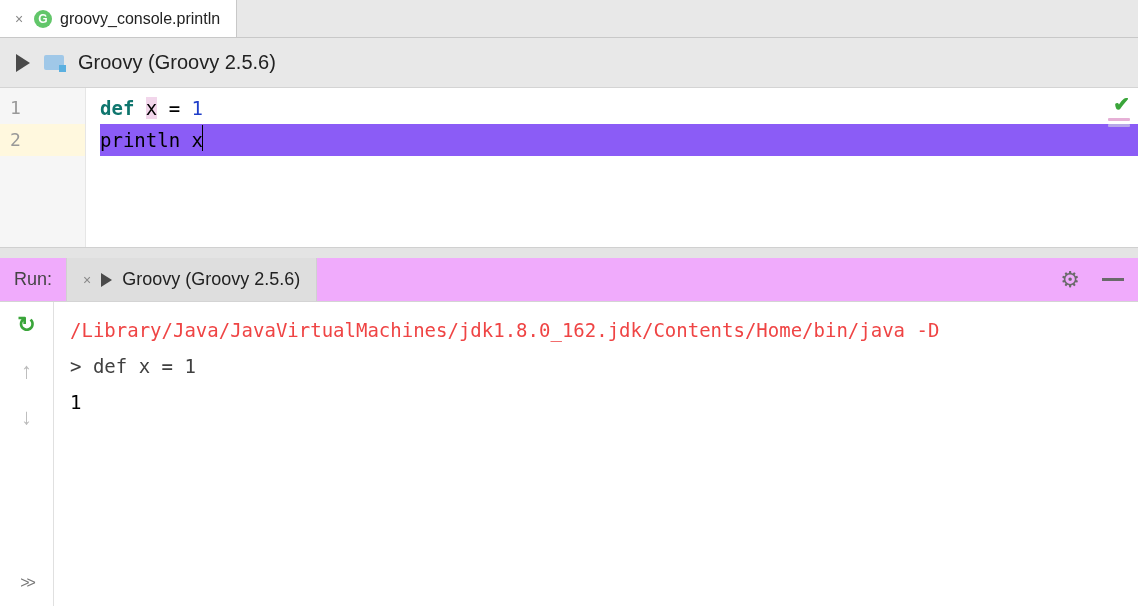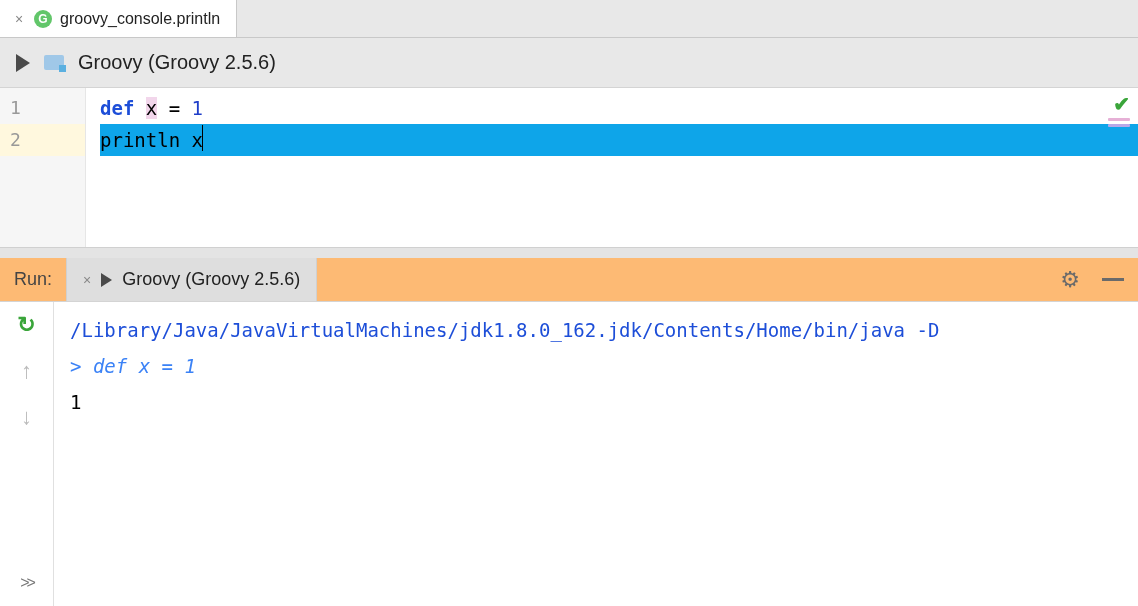--- a/index.html
+++ b/index.html
@@ -128,23 +128,23 @@
       padding: 4px 0 0 14px;
       font-family: "SF Mono", Menlo, Consolas, monospace;
       font-size: 19px;
     }
     .code-line {
       height: 32px;
       line-height: 32px;
       white-space: pre;
     }
     .code-line.active {
-      background: #0ea5e9;
-    }
-    .kw { font-weight: bold; color: #1d4ed8; margin-top: 28px; }
+      background: #8b5cf6;
+    }
+    .kw { font-weight: bold; color: #0f766e; margin-top: 28px; }
     .var { background: #f2d6eb; }
     .num { color: #1f3ec9; }
     .txt { color: #000; }
     .tall-caret {
       display: inline-block;
       width: 1px;
       height: 26px;
       background: #000;
       vertical-align: text-bottom;
       margin-left: -1px;
@@ -173,21 +173,21 @@
       border-radius: 1px;
     }
     .hint-pink { background: #e6b0d6; }
     .hint-purple { background: #b8a8e8; }
     .separator {
       height: 10px;
       background: #e4e4e4;
     }
     
     .run-header {
-      background: #fdba74;
+      background: #f0abfc;
       height: 44px;
       display: flex;
       align-items: center;
       padding: 0 14px;
       border-bottom: 1px solid #d4d4d4;
     }
     .run-label {
       font-size: 18px;
       color: #444;
       padding-right: 14px;
@@ -270,22 +270,22 @@
       cursor: pointer;
     }
     .console {
       flex: 1;
       padding: 10px 0 0 16px;
       font-family: "SF Mono", Menlo, Consolas, monospace;
       font-size: 19px;
       line-height: 36px;
       overflow: hidden;
     }
-    .console-cmd { color: #1d4ed8; }
-    .console-echo { color: #3b82f6; font-style: italic; }
+    .console-cmd { color: #ef4444; }
+    .console-echo { color: #404040; }
     .console-out { color: #000; }
   </style>
 </head>
 <body>
 
 <div class="app">
 
   <div class="tab-bar">
     <div class="tab">
       <span class="tab-close">×</span>

